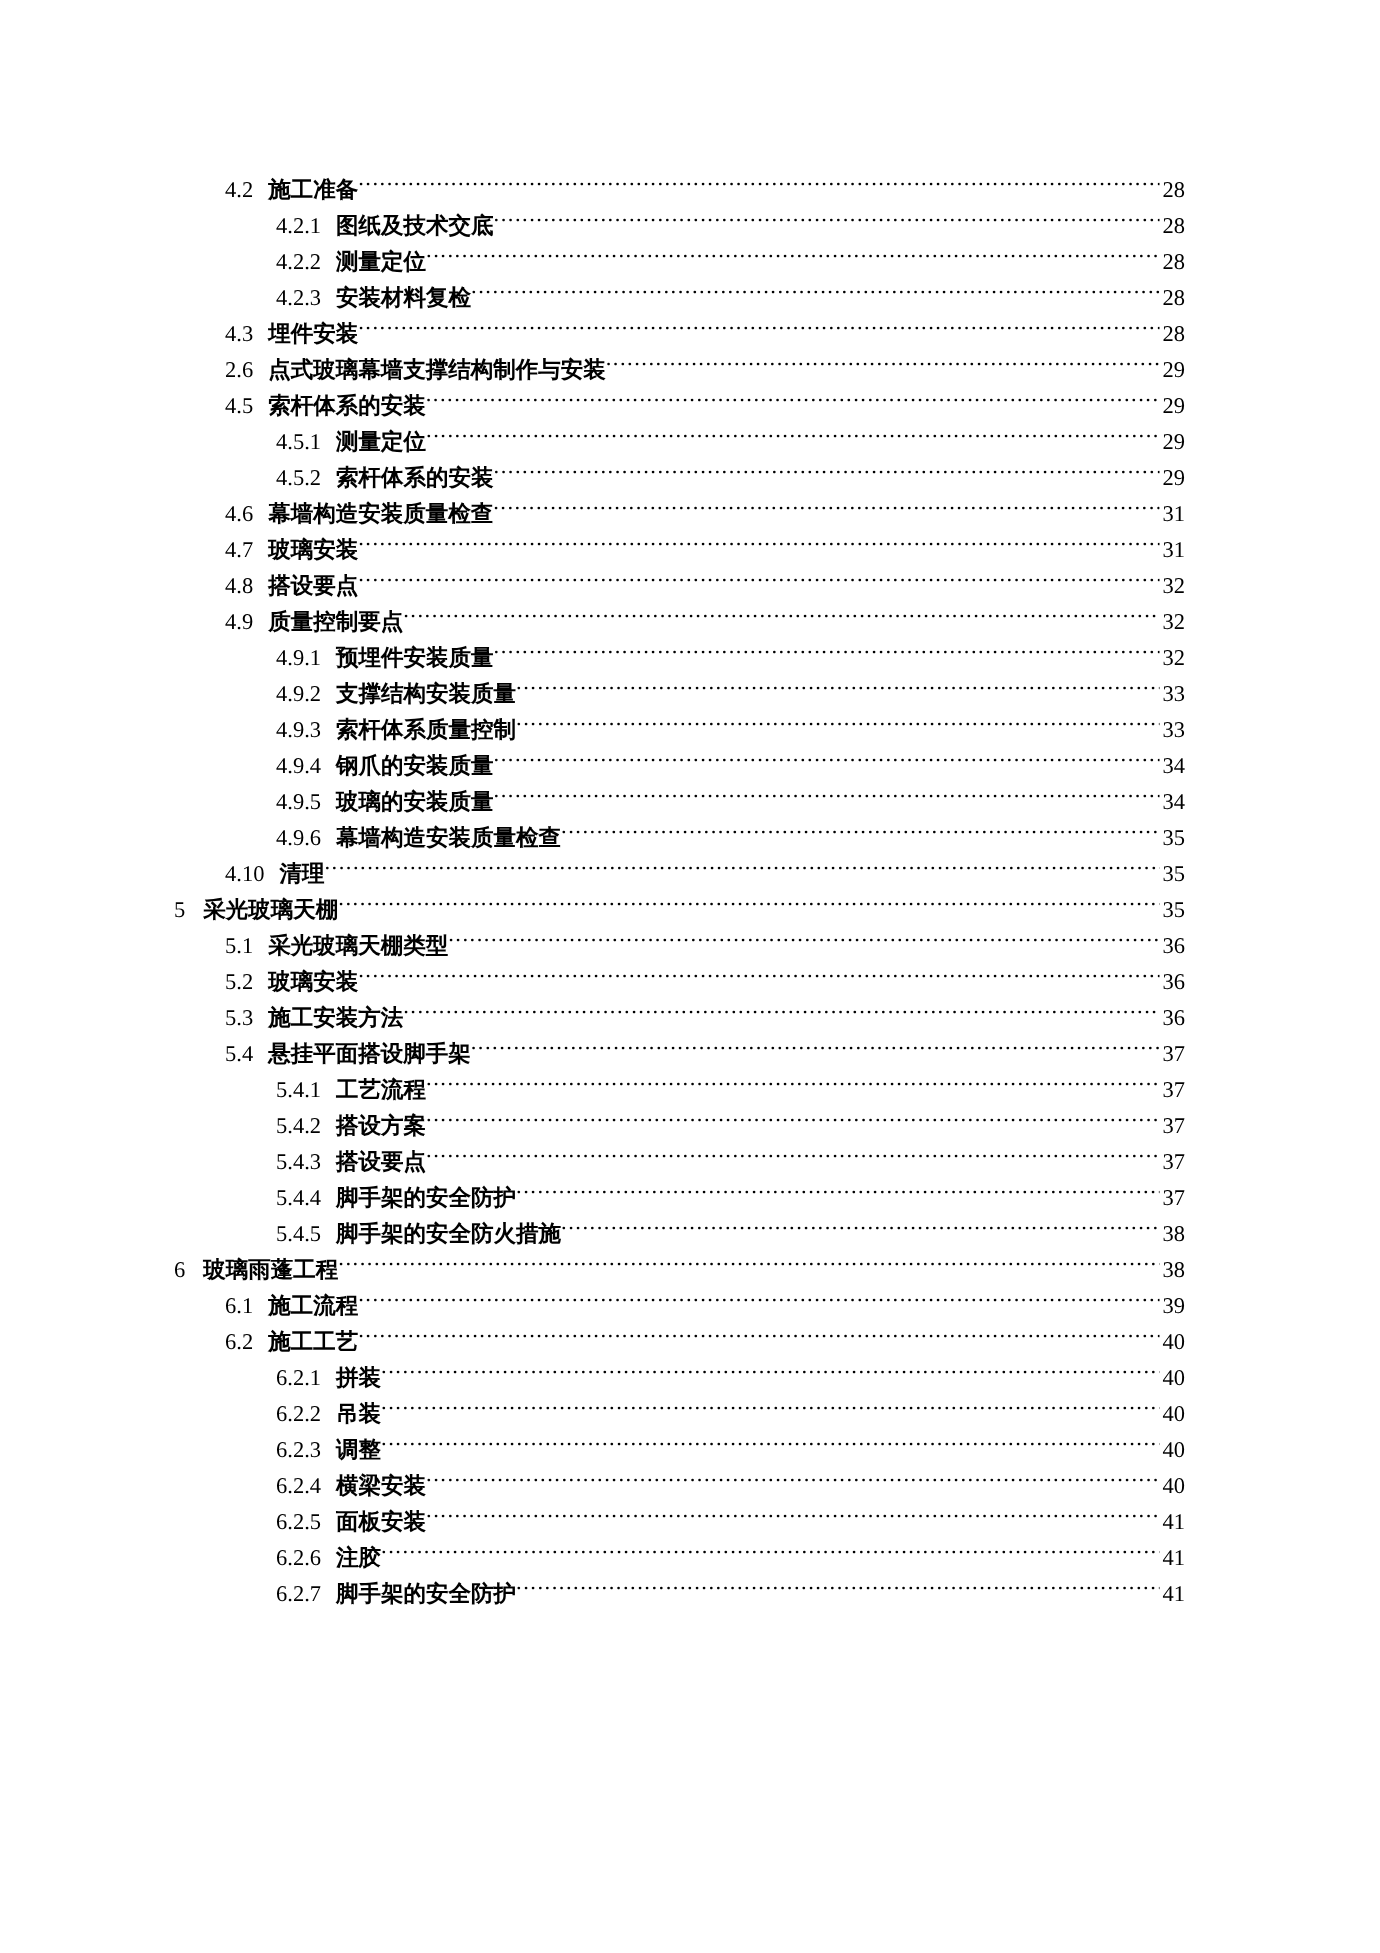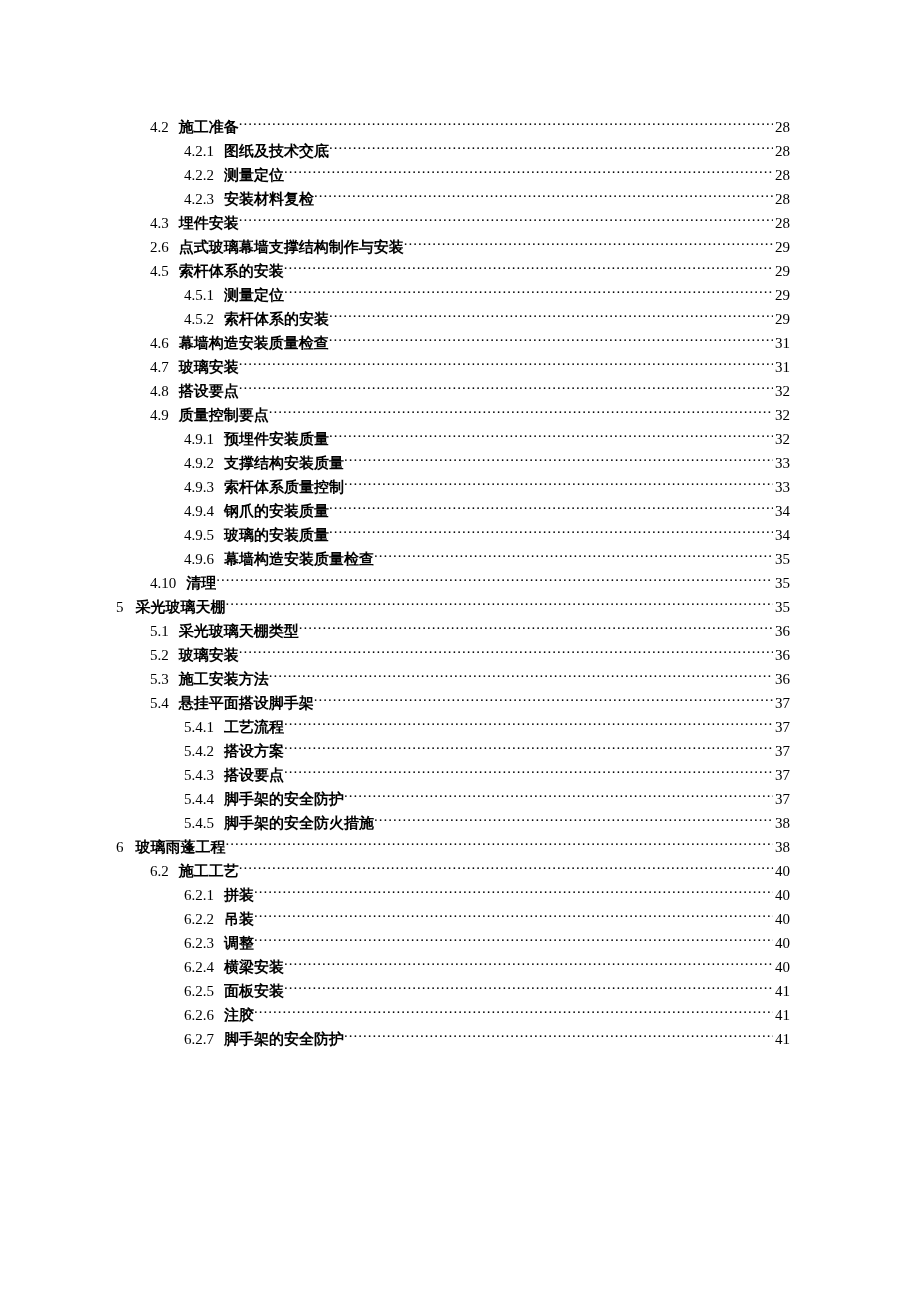--- a/index.html
+++ b/index.html
@@ -265,20 +265,27 @@
       <span class="pg">38</span>
     </div>
     <div class="toc-row l0">
       <span class="num">6</span>
       <span class="spacer0"></span>
       <span class="title">玻璃雨蓬工程</span>
       <span class="leader"></span>
       <span class="pg">38</span>
     </div>
     <div class="toc-row l1">
+      <span class="num">6.1</span>
+      <span class="spacer1"></span>
+      <span class="title">施工流程</span>
+      <span class="leader"></span>
+      <span class="pg">39</span>
+    </div>
+    <div class="toc-row l1">
       <span class="num">6.2</span>
       <span class="spacer1"></span>
       <span class="title">施工工艺</span>
       <span class="leader"></span>
       <span class="pg">40</span>
     </div>
     <div class="toc-row l2">
       <span class="num">6.2.1</span>
       <span class="spacer2"></span>
       <span class="title">拼装</span>

